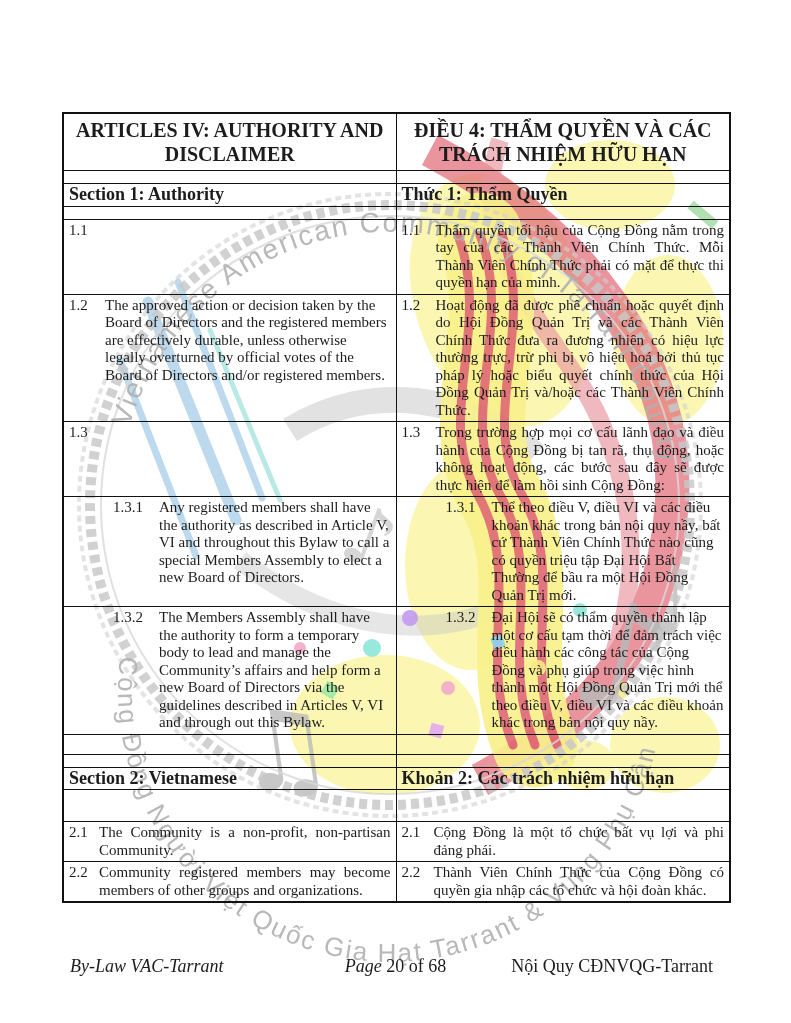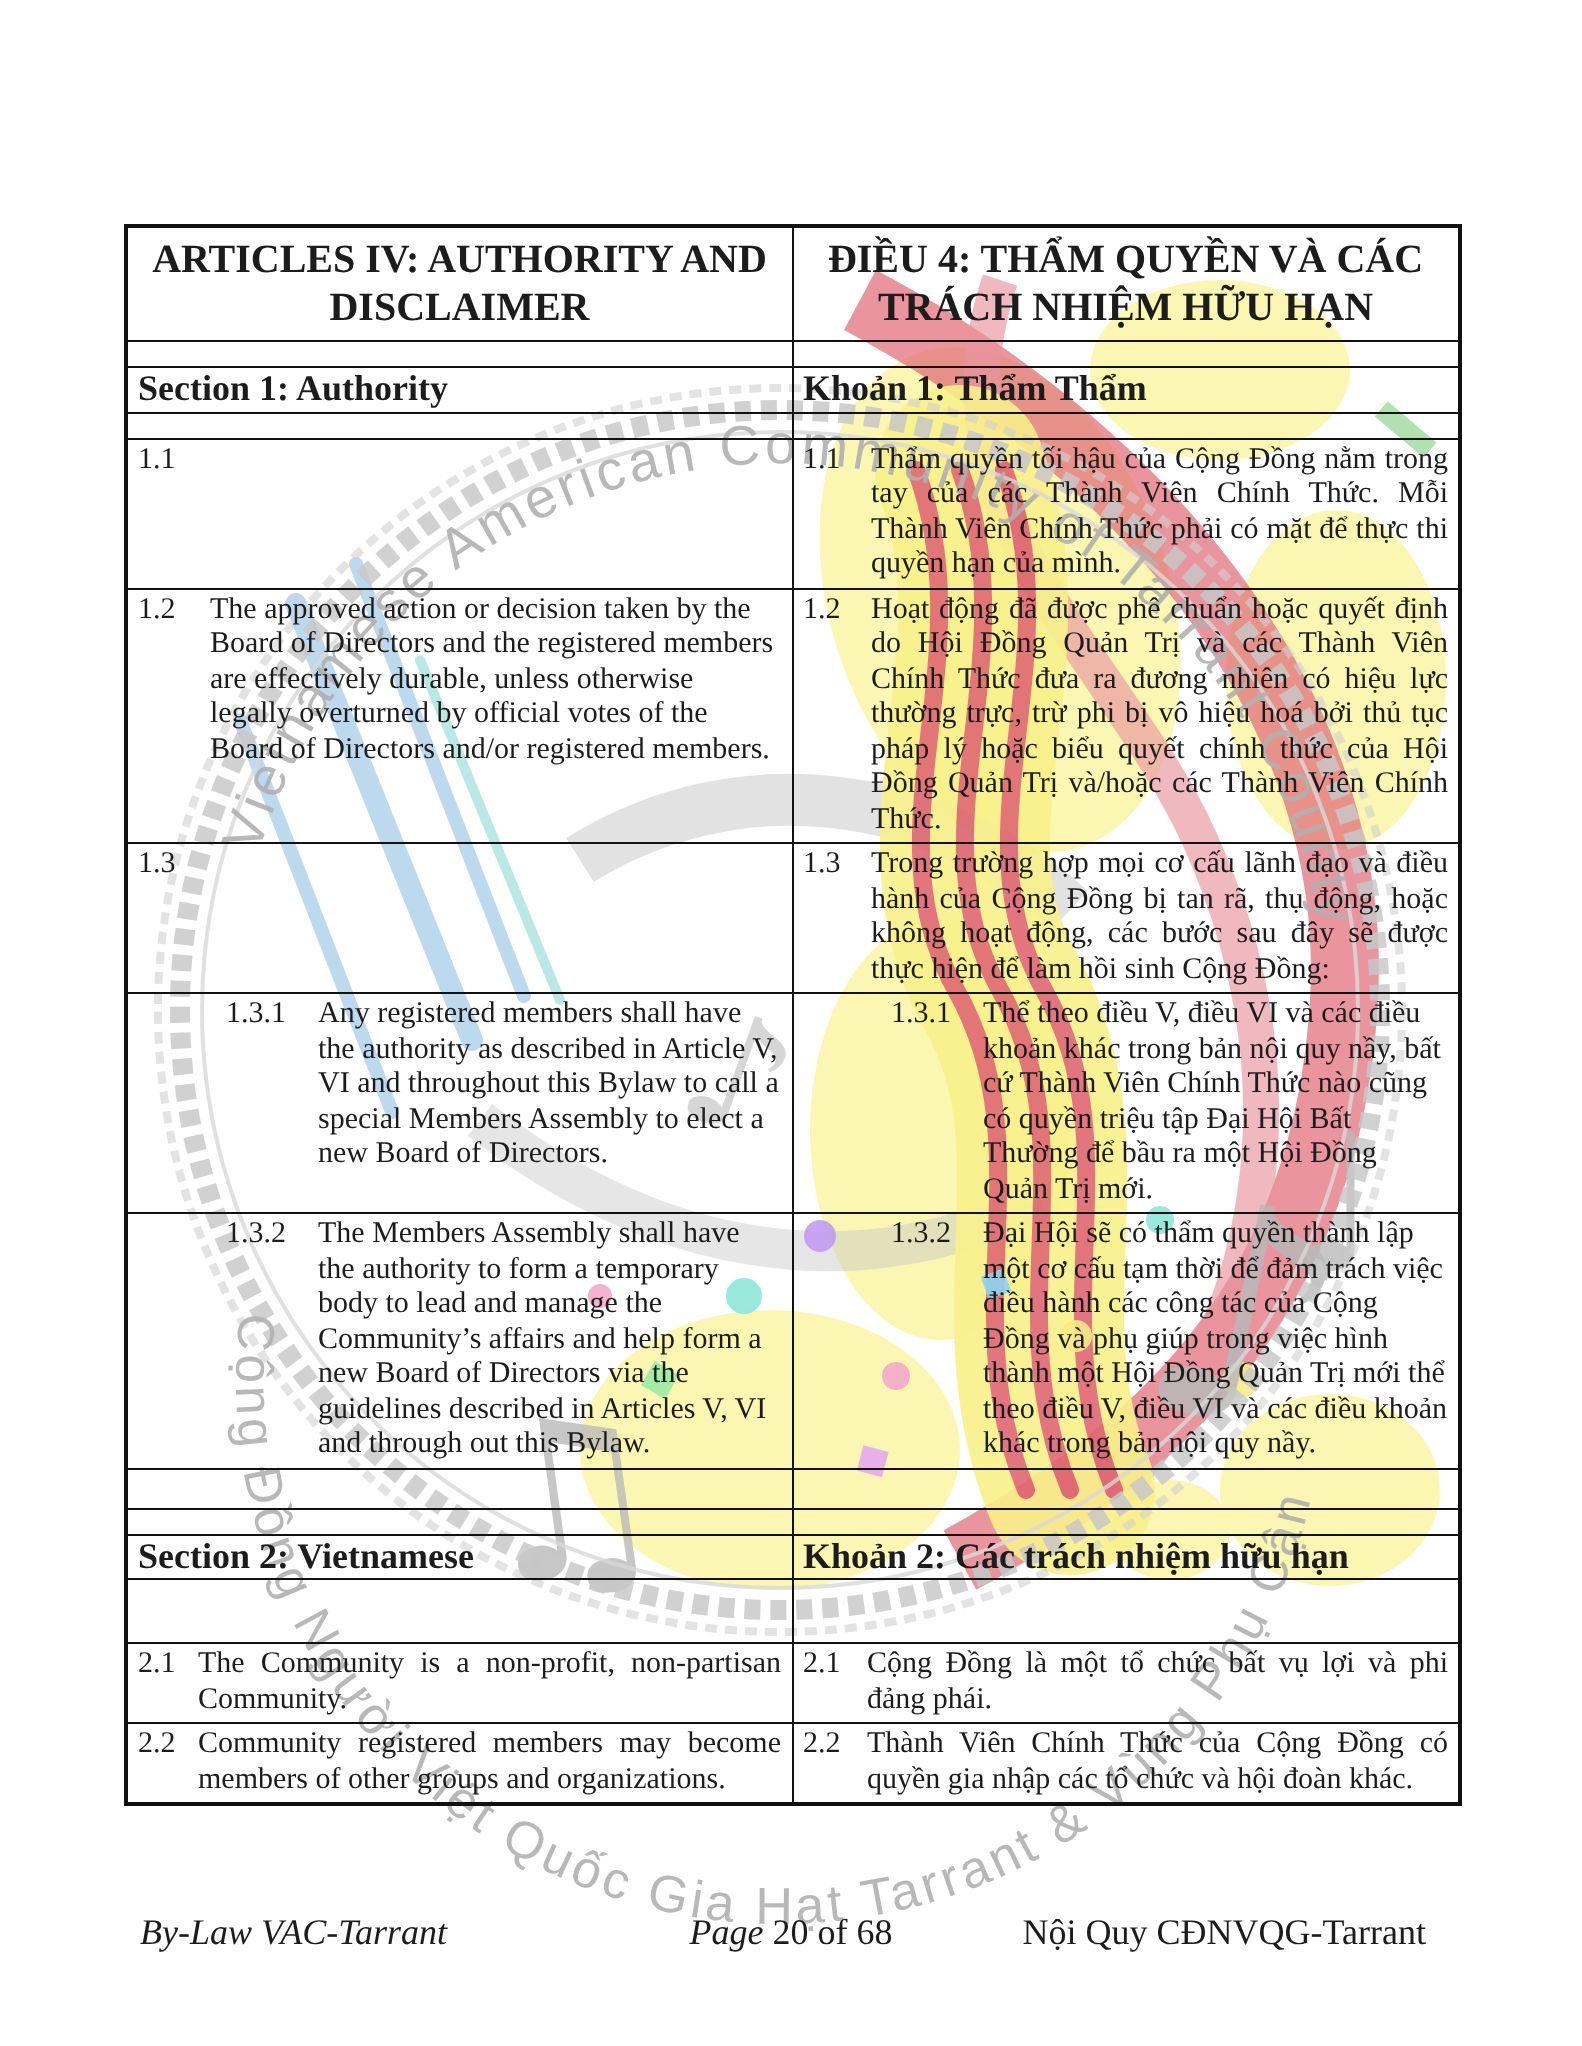--- a/index.html
+++ b/index.html
@@ -121,21 +121,21 @@
         <div class="cell vi">ĐIỀU 4: THẨM QUYỀN VÀ CÁC TRÁCH NHIỆM HỮU HẠN</div>
       </div>
 
       <div class="row">
         <div class="cell en blank-sm"></div>
         <div class="cell vi blank-sm"></div>
       </div>
 
       <div class="row sect">
         <div class="cell en">Section 1: Authority</div>
-        <div class="cell vi">Khoản 1: Thẩm Thẩm</div>
+        <div class="cell vi">Thức 1: Thẩm Quyền</div>
       </div>
 
       <div class="row">
         <div class="cell en blank-sm"></div>
         <div class="cell vi blank-sm"></div>
       </div>
 
       <div class="row">
         <div class="cell en">
           <div class="item">

